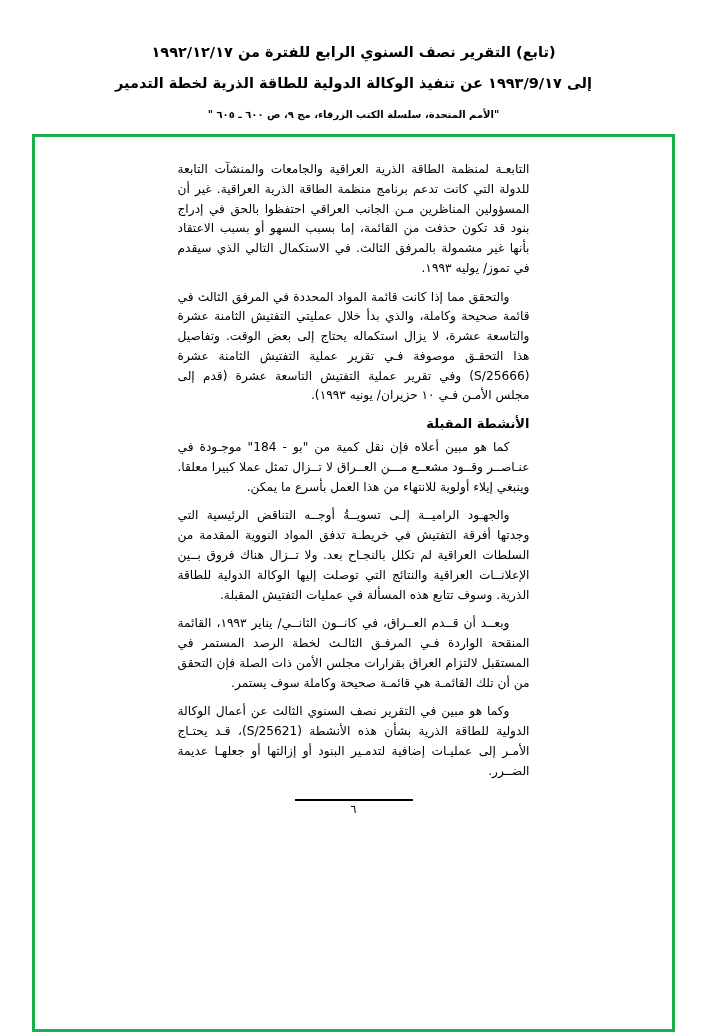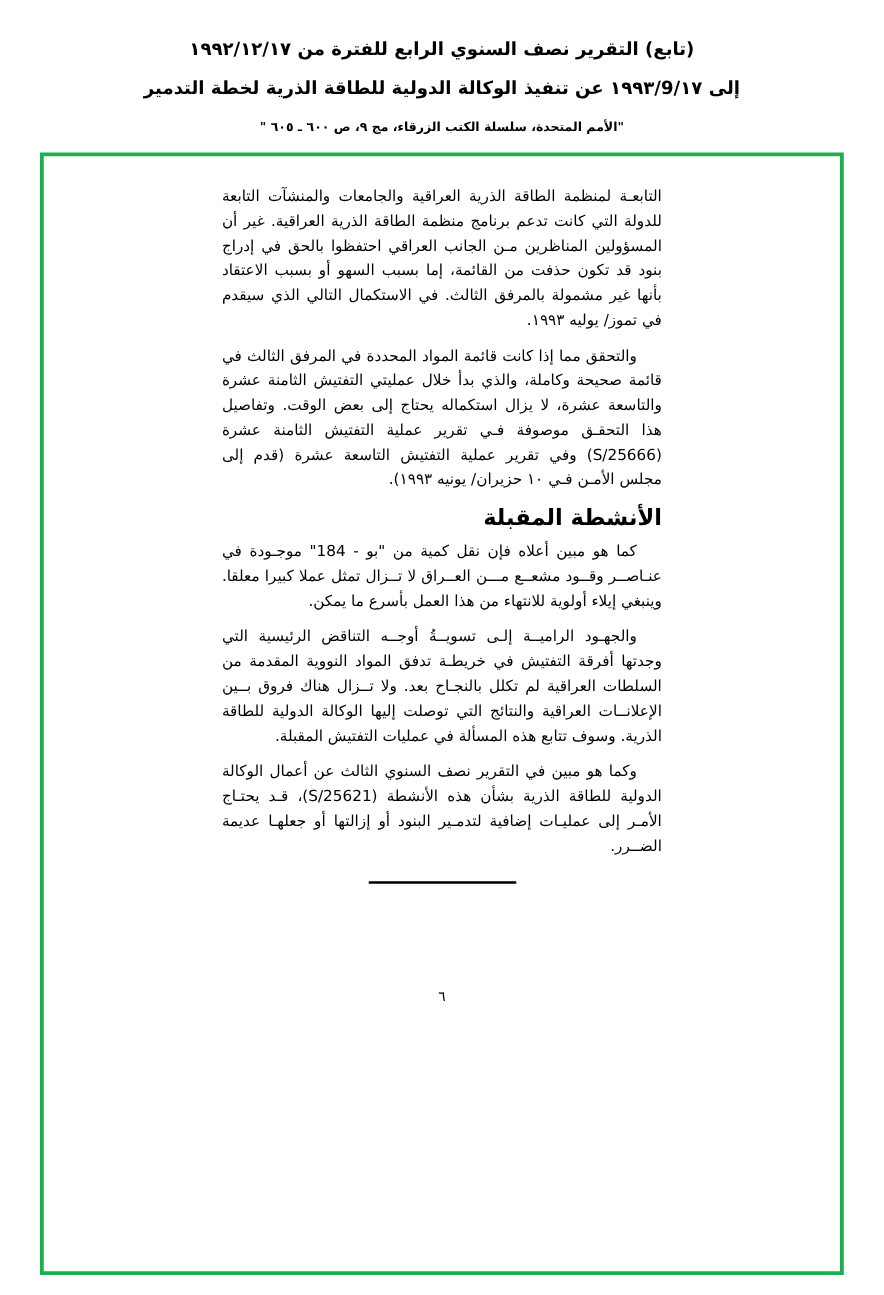--- a/index.html
+++ b/index.html
@@ -13,20 +13,21 @@
     font-family: "DejaVu Sans", "Liberation Sans", sans-serif;
     color: #000000;
     position: relative;
     overflow: hidden;
   }
   .page {
     width: 707px;
     height: 812px;
     position: relative;
     box-sizing: border-box;
+    margin-top: 12px;
   }
   .header {
     padding: 30px 60px 0 60px;
     text-align: center;
   }
   .header h1 {
     font-size: 14.5px;
     font-weight: bold;
     margin: 0 0 9px 0;
     line-height: 1.5;
@@ -71,21 +72,21 @@
     margin: 0 0 9px 0;
     font-size: 12.2px;
     line-height: 1.62;
     text-indent: 20px;
     text-align: justify;
   }
   .column p.noindent {
     text-indent: 0;
   }
   .column h3 {
-    font-size: 18px;
+    font-size: 13px;
     font-weight: bold;
     text-align: center;
     margin: 10px 0 7px 0;
     text-indent: 0;
   }
   .rule {
     width: 118px;
     height: 2px;
     background: #000;
     margin: 18px auto 0 auto;
@@ -115,20 +116,21 @@
   <div class="content">
     <div class="column">
 
       <p class="noindent">التابعـة لمنظمة الطاقة الذرية العراقية والجامعات والمنشآت التابعة للدولة التي كانت تدعم برنامج منظمة الطاقة الذرية العراقية. غير أن المسؤولين المناظرين مـن الجانب العراقي احتفظوا بالحق في إدراج بنود قد تكون حذفت من القائمة، إما بسبب السهو أو بسبب الاعتقاد بأنها غير مشمولة بالمرفق الثالث. في الاستكمال التالي الذي سيقدم في تموز/ يوليه ١٩٩٣.</p>
       <p>والتحقق مما إذا كانت قائمة المواد المحددة في المرفق الثالث في قائمة صحيحة وكاملة، والذي بدأ خلال عمليتي التفتيش الثامنة عشرة والتاسعة عشرة، لا يزال استكماله يحتاج إلى بعض الوقت. وتفاصيل هذا التحقـق موصوفة فـي تقرير عملية التفتيش الثامنة عشرة (S/25666) وفي تقرير عملية التفتيش التاسعة عشرة (قدم إلى مجلس الأمـن فـي ١٠ حزيران/ يونيه ١٩٩٣).</p>
 
       <h3>الأنشطة المقبلة</h3>
 
       <p>كما هو مبين أعلاه فإن نقل كمية من "بو - 184" موجـودة في عنـاصــر وقــود مشعــع مـــن العــراق لا تــزال تمثل عملا كبيرا معلقا. وينبغي إيلاء أولوية للانتهاء من هذا العمل بأسرع ما يمكن.</p>
       <p>والجهـود الراميــة إلـى تسويــةُ أوجــه التناقض الرئيسية التي وجدتها أفرقة التفتيش في خريطـة تدفق المواد النووية المقدمة من السلطات العراقية لم تكلل بالنجـاح بعد. ولا تــزال هناك فروق بــين الإعلانــات العراقية والنتائج التي توصلت إليها الوكالة الدولية للطاقة الذرية. وسوف تتابع هذه المسألة في عمليات التفتيش المقبلة.</p>
+      <p>وبعــد أن قــدم العــراق، في كانــون الثانــي/ يناير ١٩٩٣، القائمة المنقحة الواردة فـي المرفـق الثالـث لخطة الرصد المستمر في المستقبل لالتزام العراق بقرارات مجلس الأمن ذات الصلة فإن التحقق من أن تلك القائمـة هي قائمـة صحيحة وكاملة سوف يستمر.</p>
       <p>وكما هو مبين في التقرير نصف السنوي الثالث عن أعمال الوكالة الدولية للطاقة الذرية بشأن هذه الأنشطة (S/25621)، قـد يحتـاج الأمـر إلى عمليـات إضافية لتدمـير البنود أو إزالتها أو جعلهـا عديمة الضــرر.</p>
 
       <div class="rule"></div>
     </div>
   </div>
 
   <div class="folio">٦</div>
 
 </div>
 

